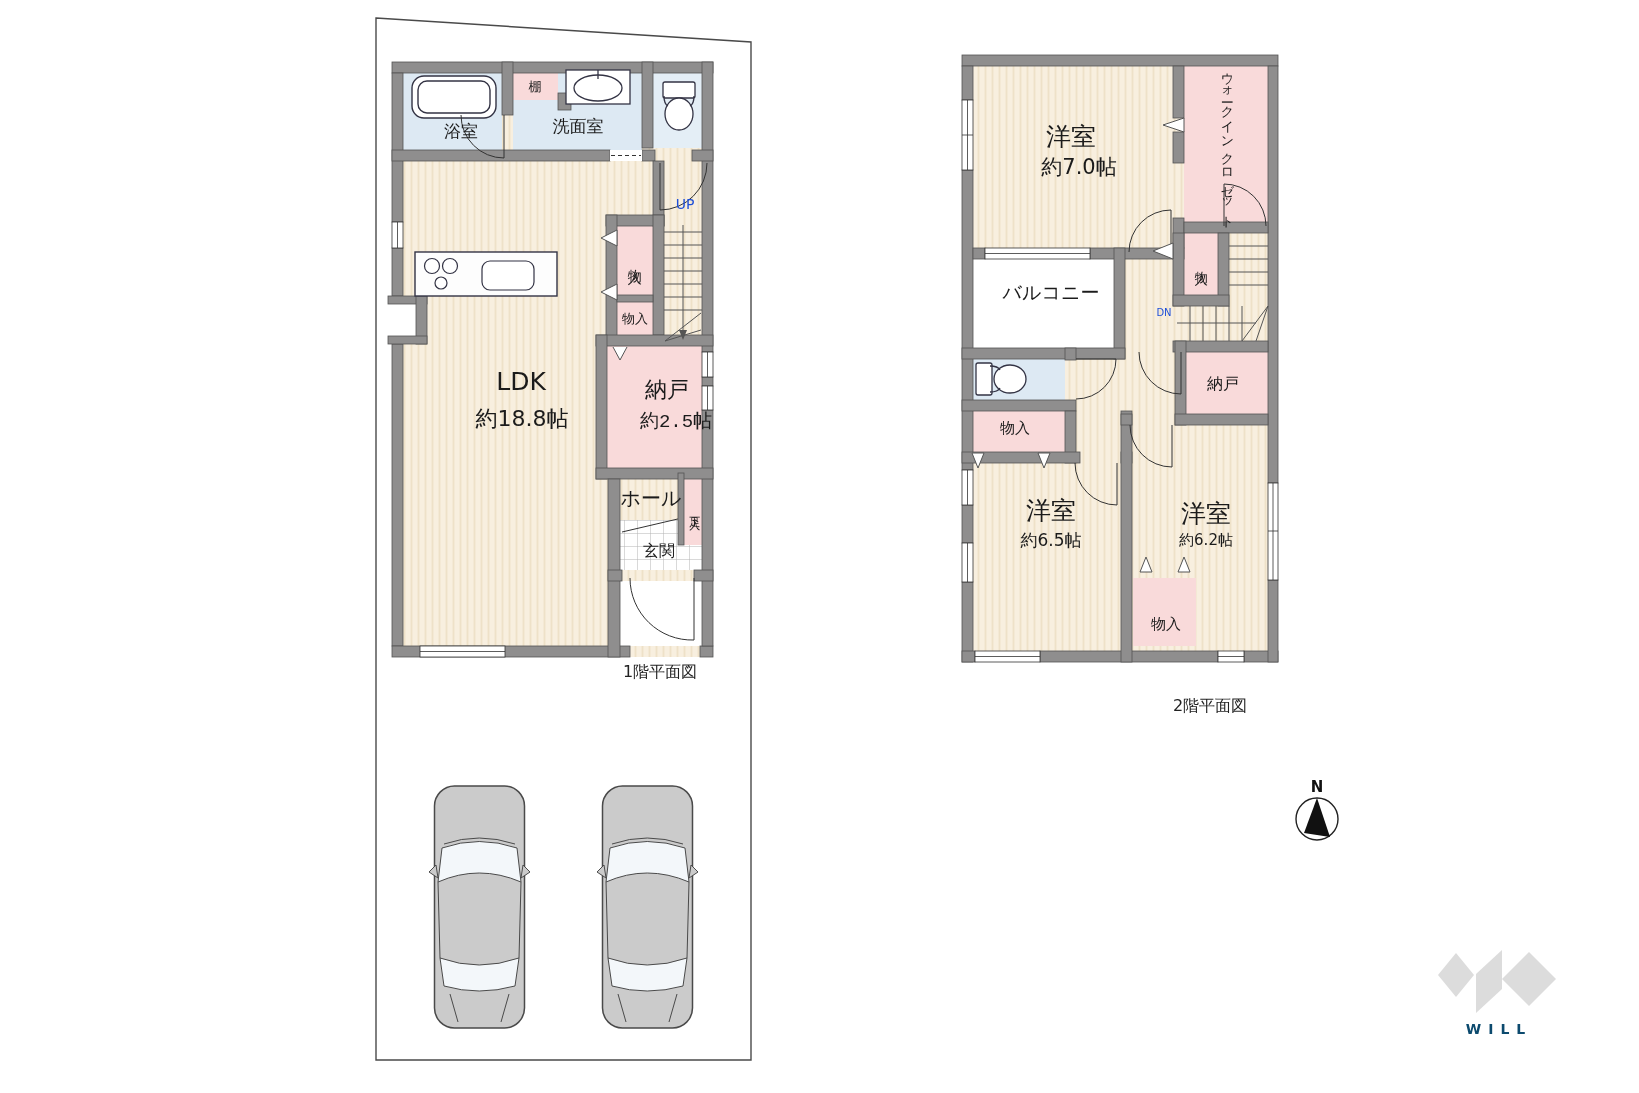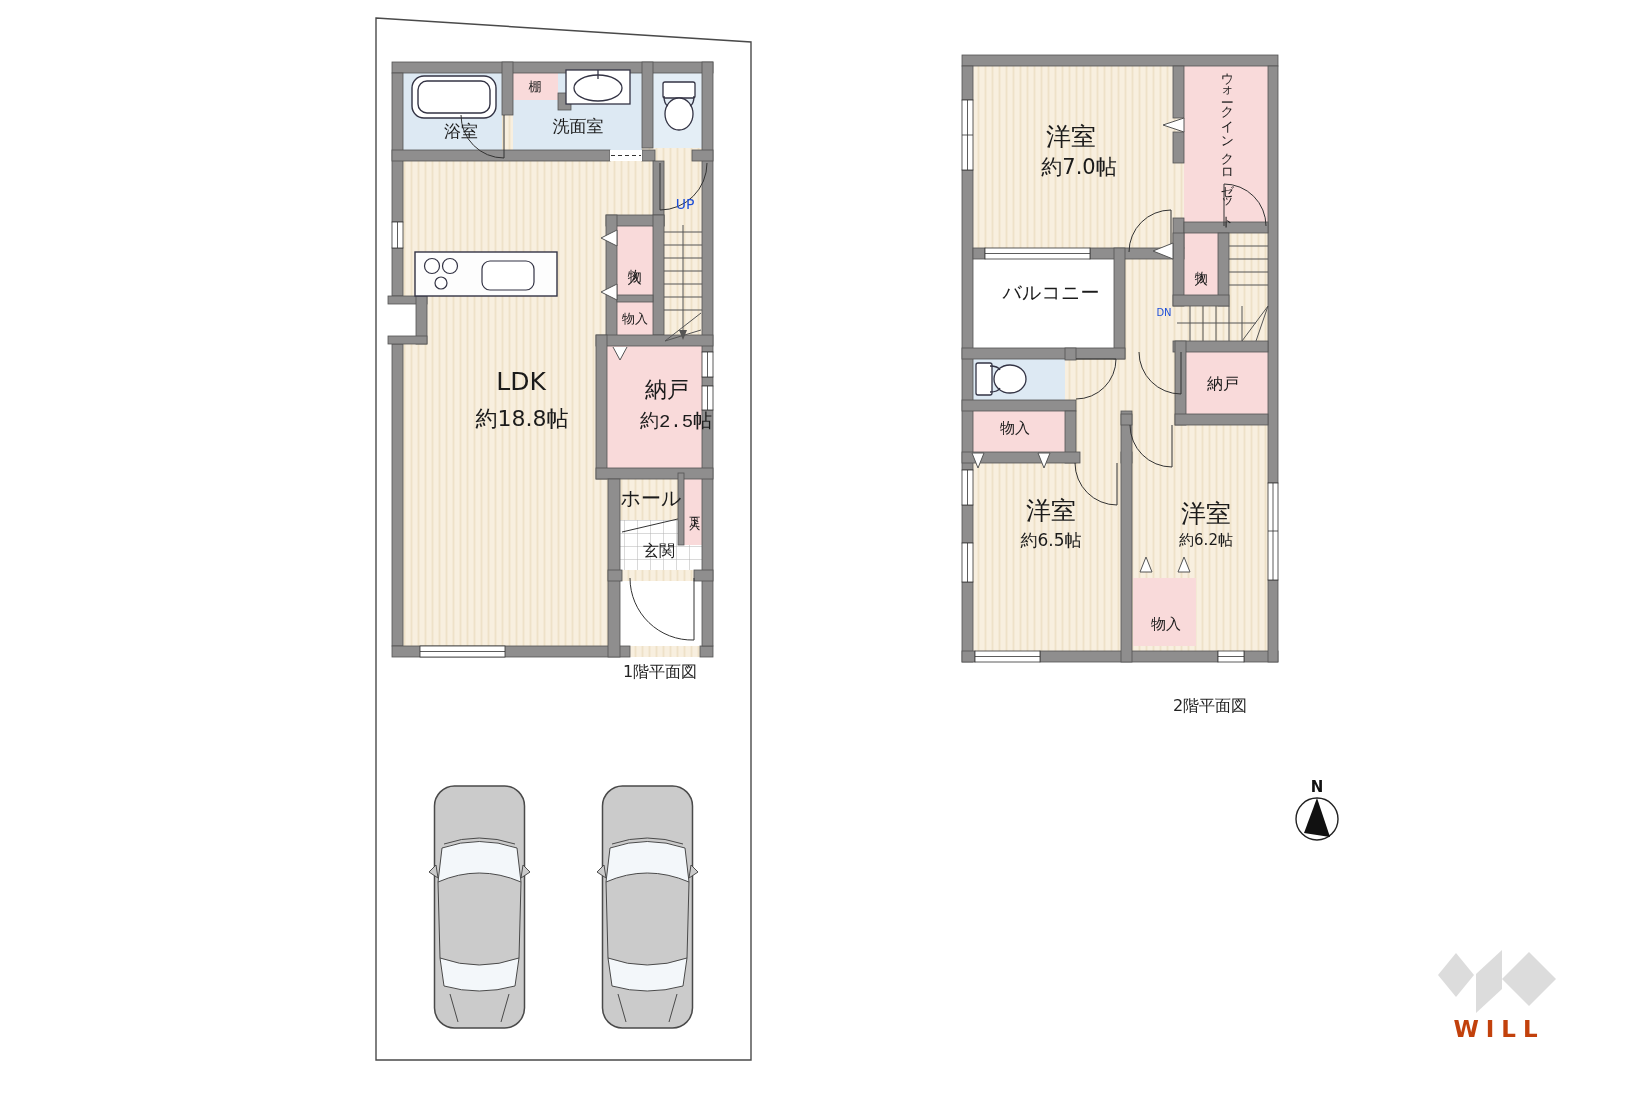--- a/index.html
+++ b/index.html
@@ -10,21 +10,21 @@
   .canvas svg.base{position:absolute;left:0;top:0;z-index:1;}
   .lbl{
     position:absolute;z-index:2;transform:translate(-50%,-50%);
     white-space:nowrap;color:#1b1b1b;line-height:1.05;text-align:center;
   }
   .v{writing-mode:vertical-rl;text-orientation:upright;letter-spacing:1px;}
   .wic{display:flex;flex-direction:row;}
   .wic span{display:block;}
   .cap{font-size:16px;color:#222;}
   .eng{color:#1d4ed8;font-weight:400;}
-  .logo-text{color:#c2410c;font-weight:bold;letter-spacing:7px;font-size:23px;}
+  .logo-text{color:#0c4a6e;font-weight:bold;letter-spacing:7px;font-size:14px;}
   .north{font-weight:bold;color:#111;}
 </style>
 </head>
 <body>
 
 <div class="canvas">
 
   <svg class="base" width="1639" height="1093" viewBox="0 0 1639 1093">
     <defs>
       <pattern id="stripe" patternUnits="userSpaceOnUse" width="7" height="10">

